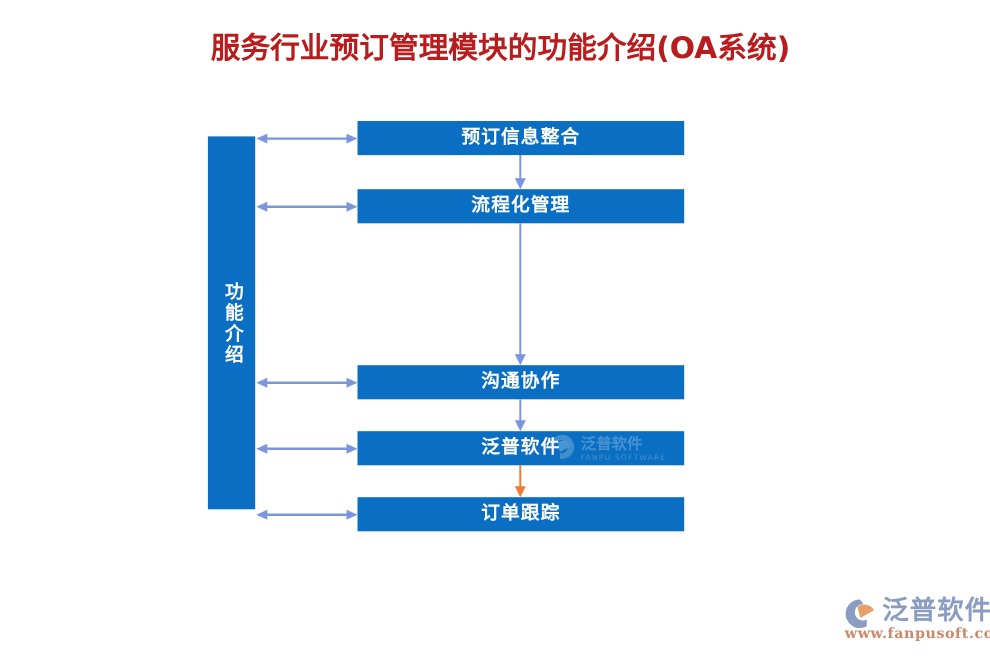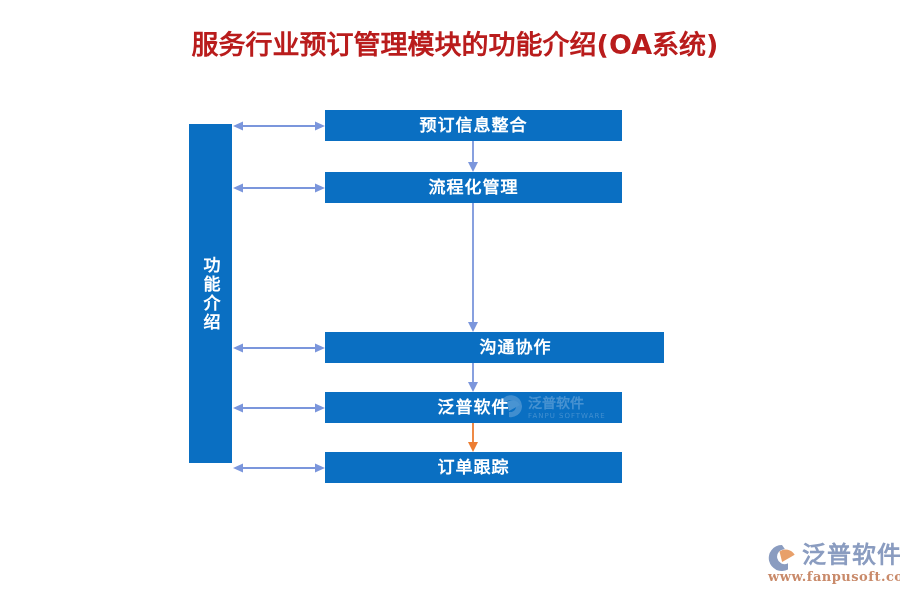--- a/index.html
+++ b/index.html
@@ -233,21 +233,21 @@
     </div>
 
     <div class="proc-box" style="top:172px;">
       <span class="proc-box-label">流程化管理</span>
     </div>
 
     <div class="proc-box" style="top:110px;">
       <span class="proc-box-label">预订信息整合</span>
     </div>
 
-    <div class="proc-box" style="top:332px;padding-left:42px;">
+    <div class="proc-box" style="top:332px;">
       <span class="proc-box-label">沟通协作</span>
     </div>
 
     <div class="proc-box" style="top:392px;">
       <span class="proc-box-label">泛普软件</span>
       <div class="box-watermark">
         <svg width="120" height="29" viewBox="0 0 120 29">
           <path d="M2,13 a11,11 0 1 1 9,11 l0,-5 a6,6 0 1 0 -4,-9 z" fill="#BFD6EE"></path>
           <path d="M9,9 a9,9 0 0 1 13,3 l-11,6 z" fill="#DCE9F7"></path>
           <text x="30" y="15" font-family="DejaVu Sans, sans-serif" font-size="14" font-weight="bold" fill="#CFE1F4">泛普软件</text>

